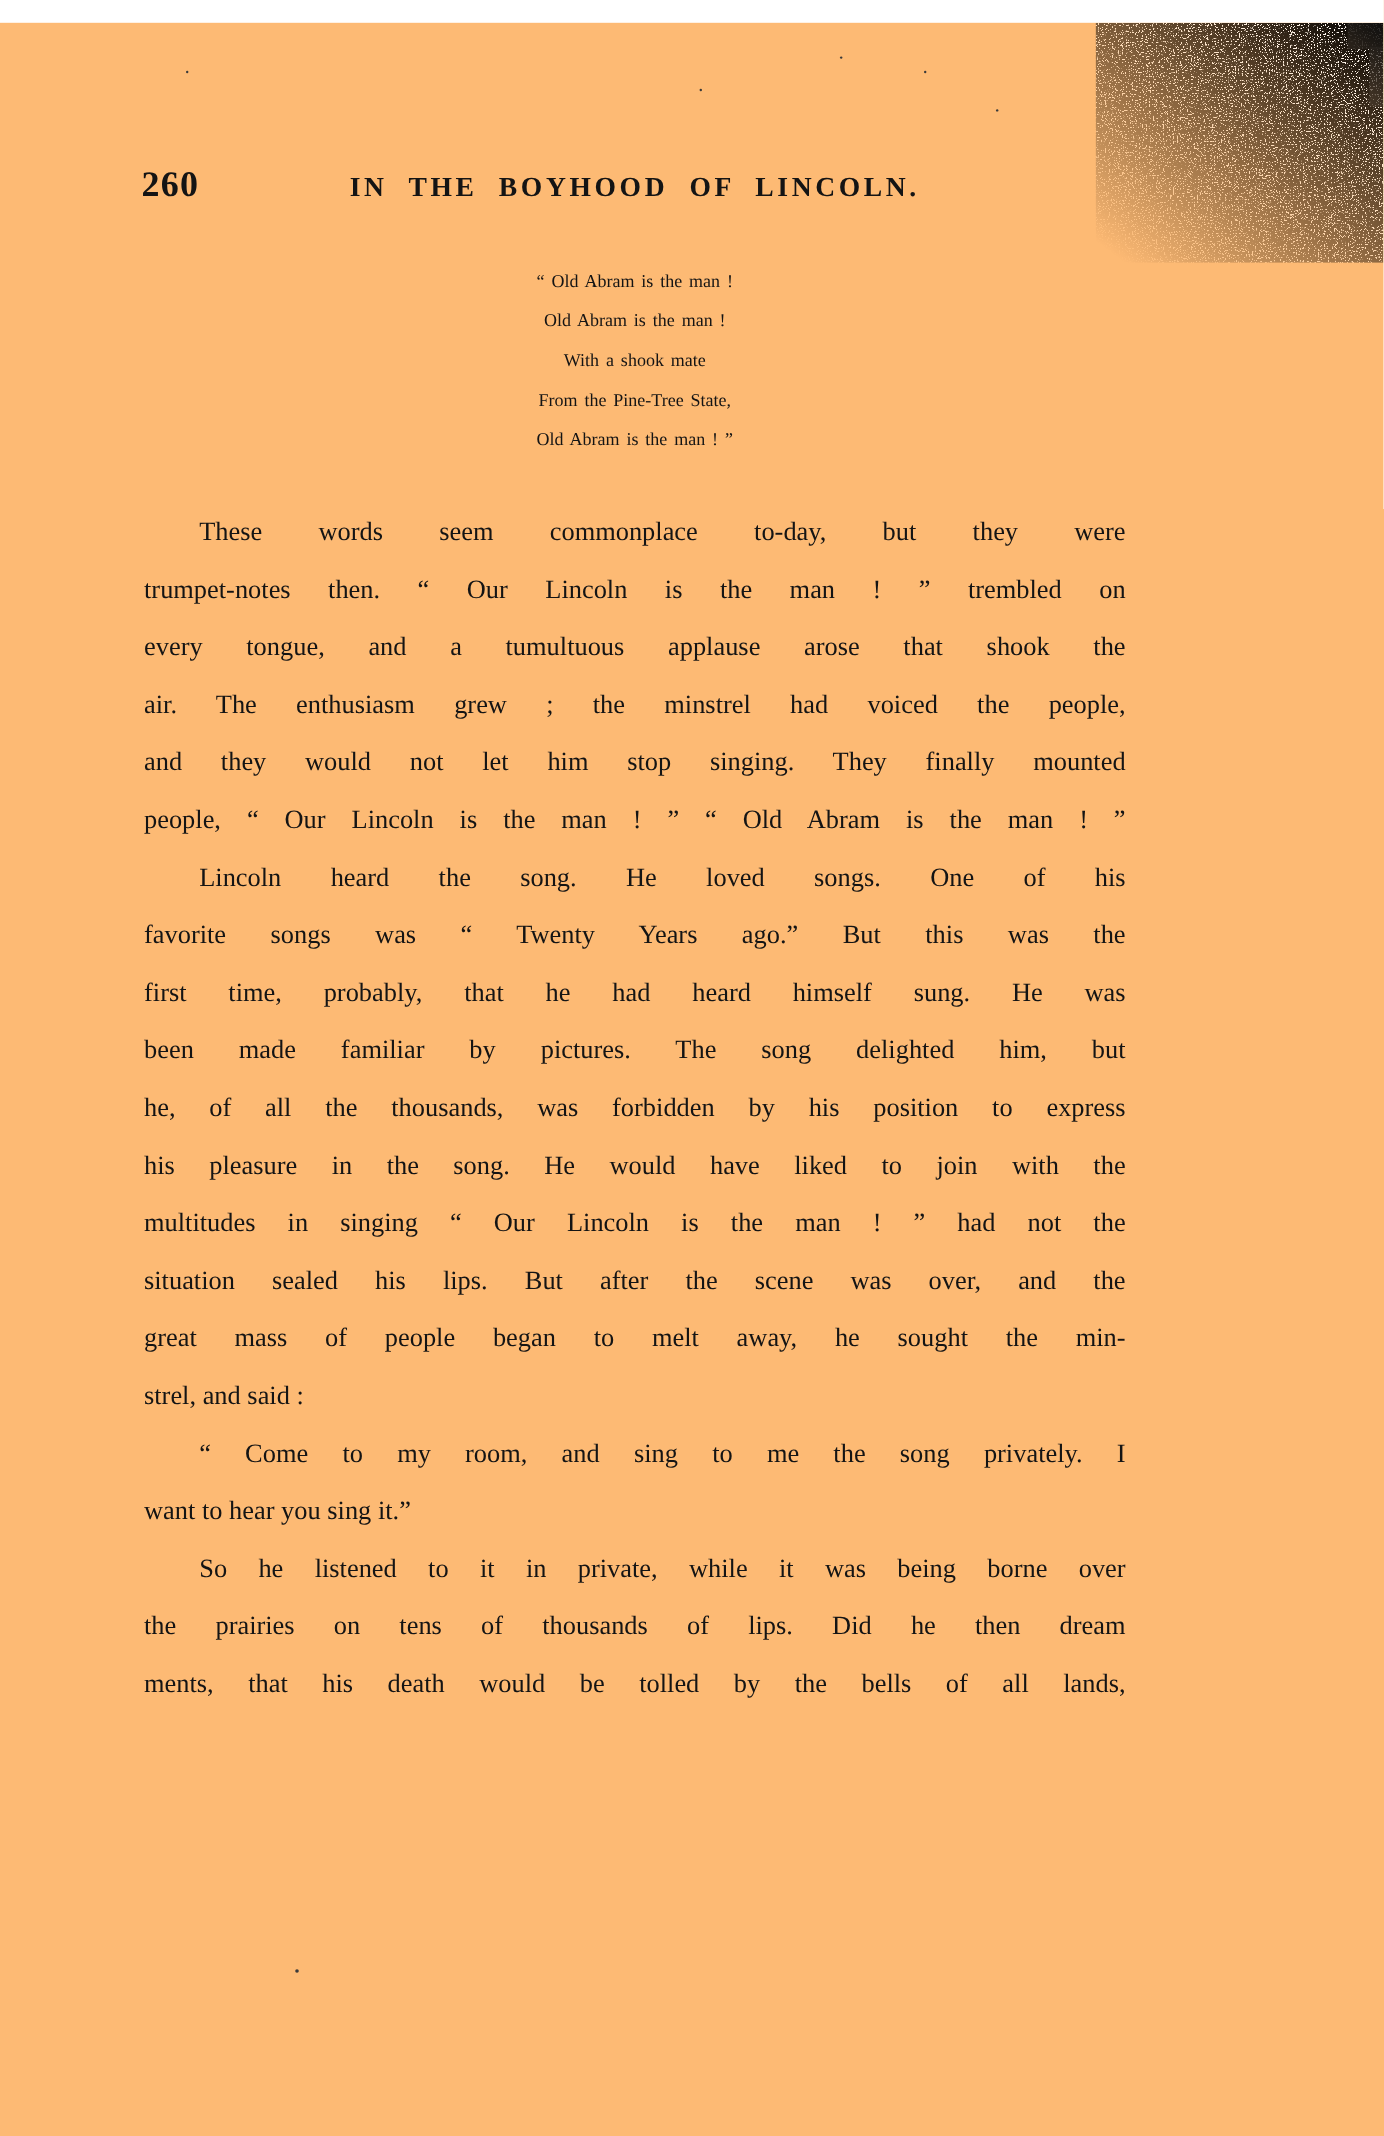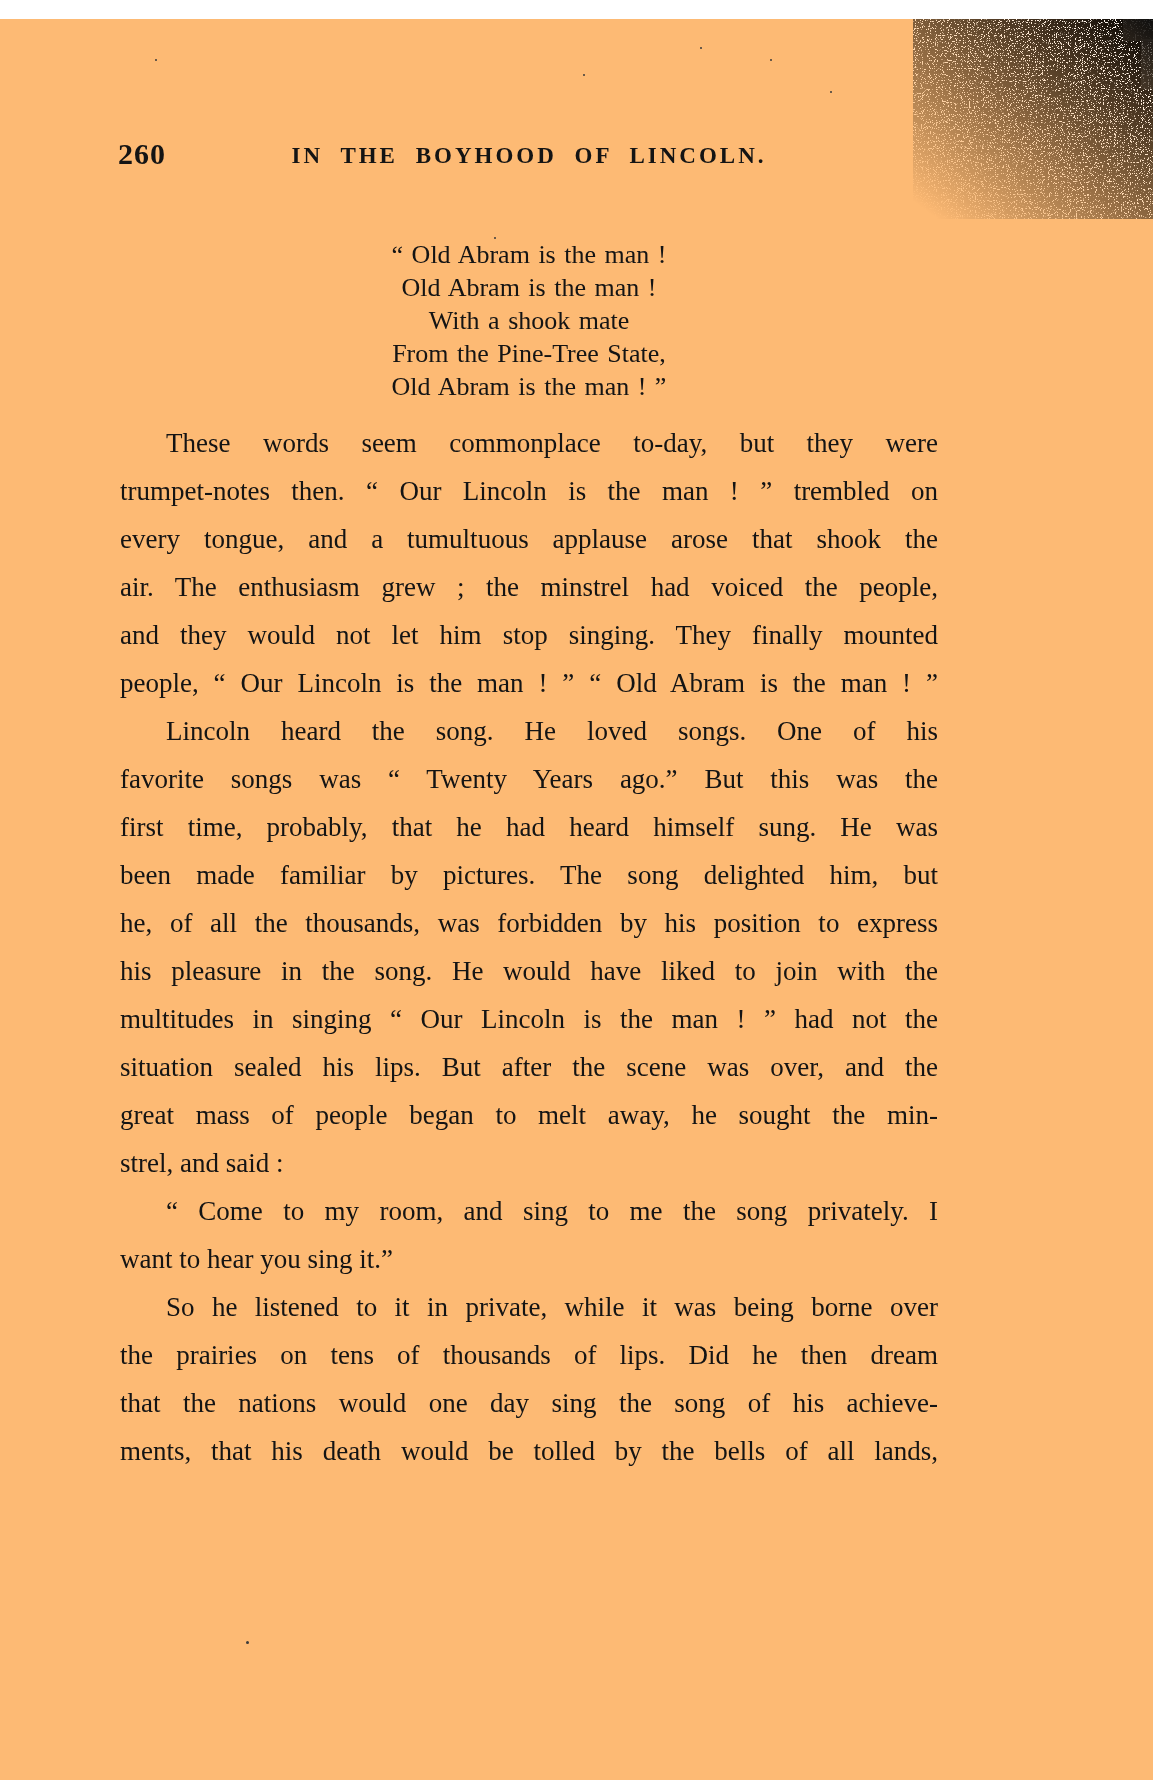--- a/index.html
+++ b/index.html
@@ -34,36 +34,36 @@
     text-align: center;
     font-size: 23px;
     font-weight: 700;
     letter-spacing: 3px;
     word-spacing: 9px;
   }
   
   .verse {
     position: absolute;
     left: 120px;
-    top: 219px;
+    top: 200px;
     width: 818px;
-    font-size: 26px;
+    font-size: 15px;
     line-height: 33px;
   }
   .verse .vline {
     text-align: center;
     word-spacing: 2px;
   }
   
   .body-text {
     position: absolute;
     left: 120px;
     top: 400px;
     width: 818px;
-    font-size: 27px;
+    font-size: 22px;
     line-height: 48px;
   }
   .bline {
     text-align: justify;
     text-align-last: justify;
     white-space: normal;
   }
   .bline.indent {
     text-indent: 46px;
   }
@@ -148,17 +148,16 @@
       <div class="bline">he, of all the thousands, was forbidden by his position to express</div>
       <div class="bline">his pleasure in the song.  He would have liked to join with the</div>
       <div class="bline">multitudes in singing “ Our Lincoln is the man ! ” had not the</div>
       <div class="bline">situation sealed his lips.  But after the scene was over, and the</div>
       <div class="bline">great mass of people began to melt away, he sought the min-</div>
       <div class="bline plast-left">strel, and said :</div>
       <div class="bline indent">“ Come to my room, and sing to me the song privately.  I</div>
       <div class="bline plast-left">want to hear you sing it.”</div>
       <div class="bline indent">So he listened to it in private, while it was being borne over</div>
       <div class="bline">the prairies on tens of thousands of lips.  Did he then dream</div>
-      <div class="bline">that the nations would one day sing the song of his achieve-</div>
       <div class="bline">ments, that his death would be tolled by the bells of all lands,</div>
     </div>
 
 </div>
 
 </body></html>

